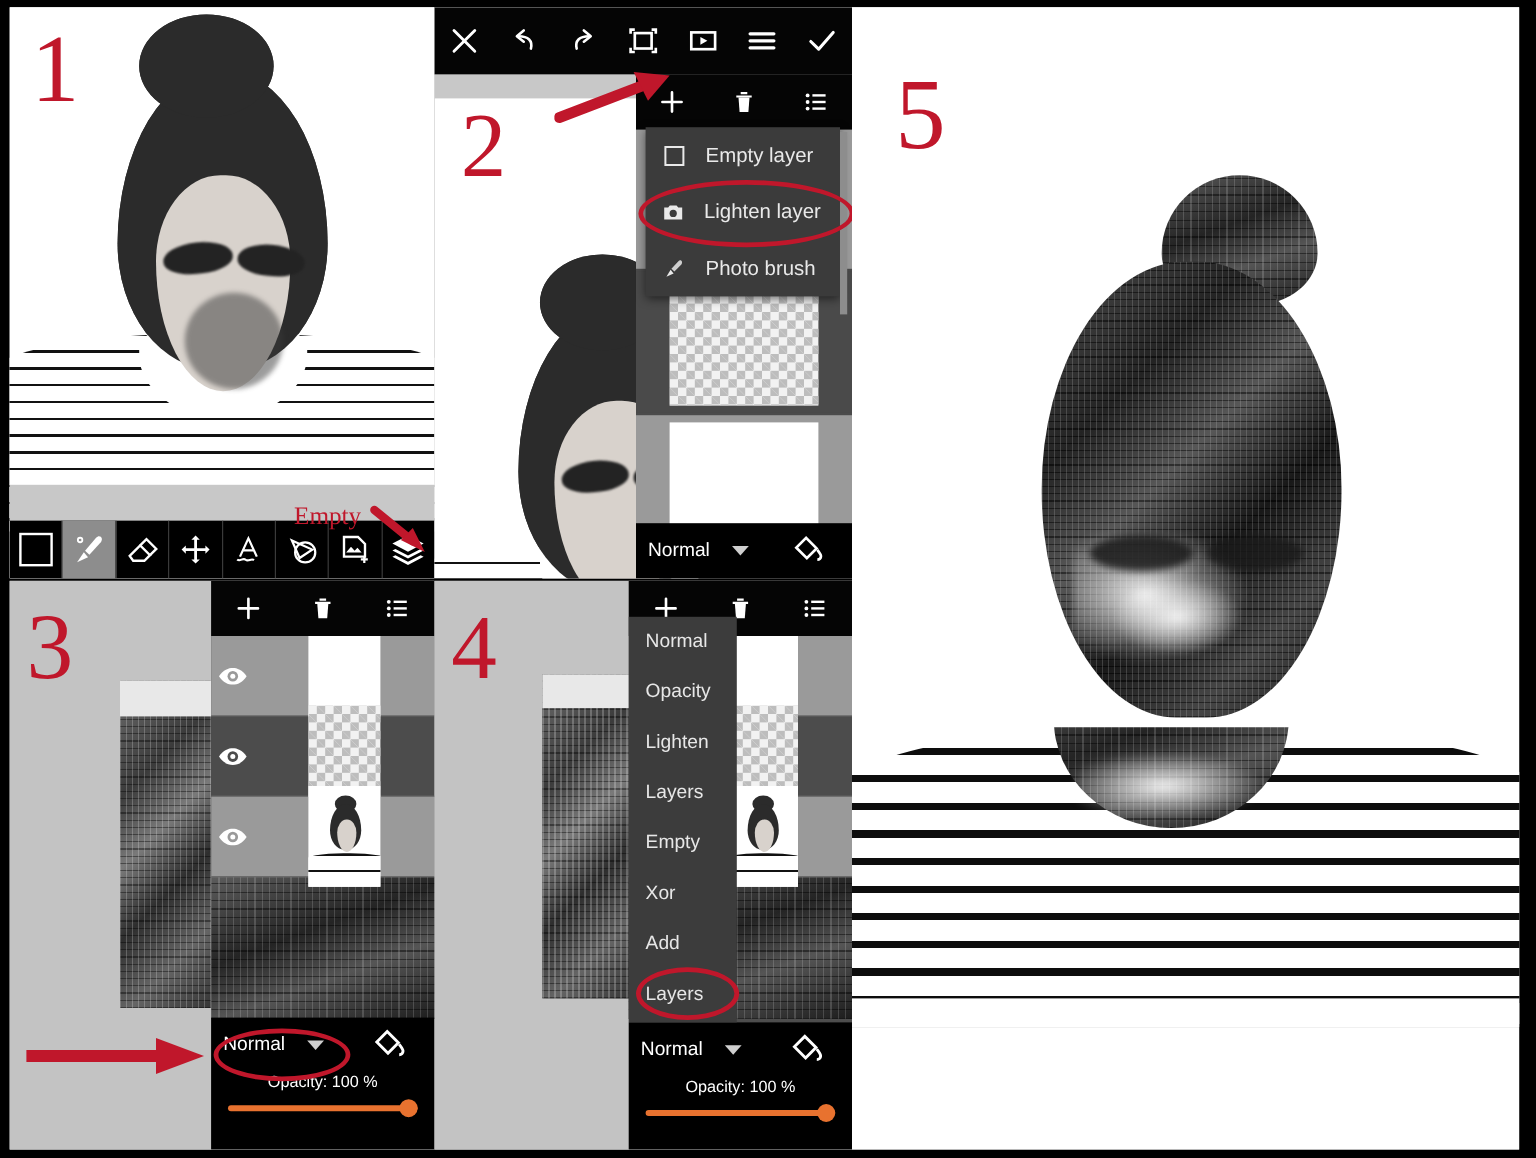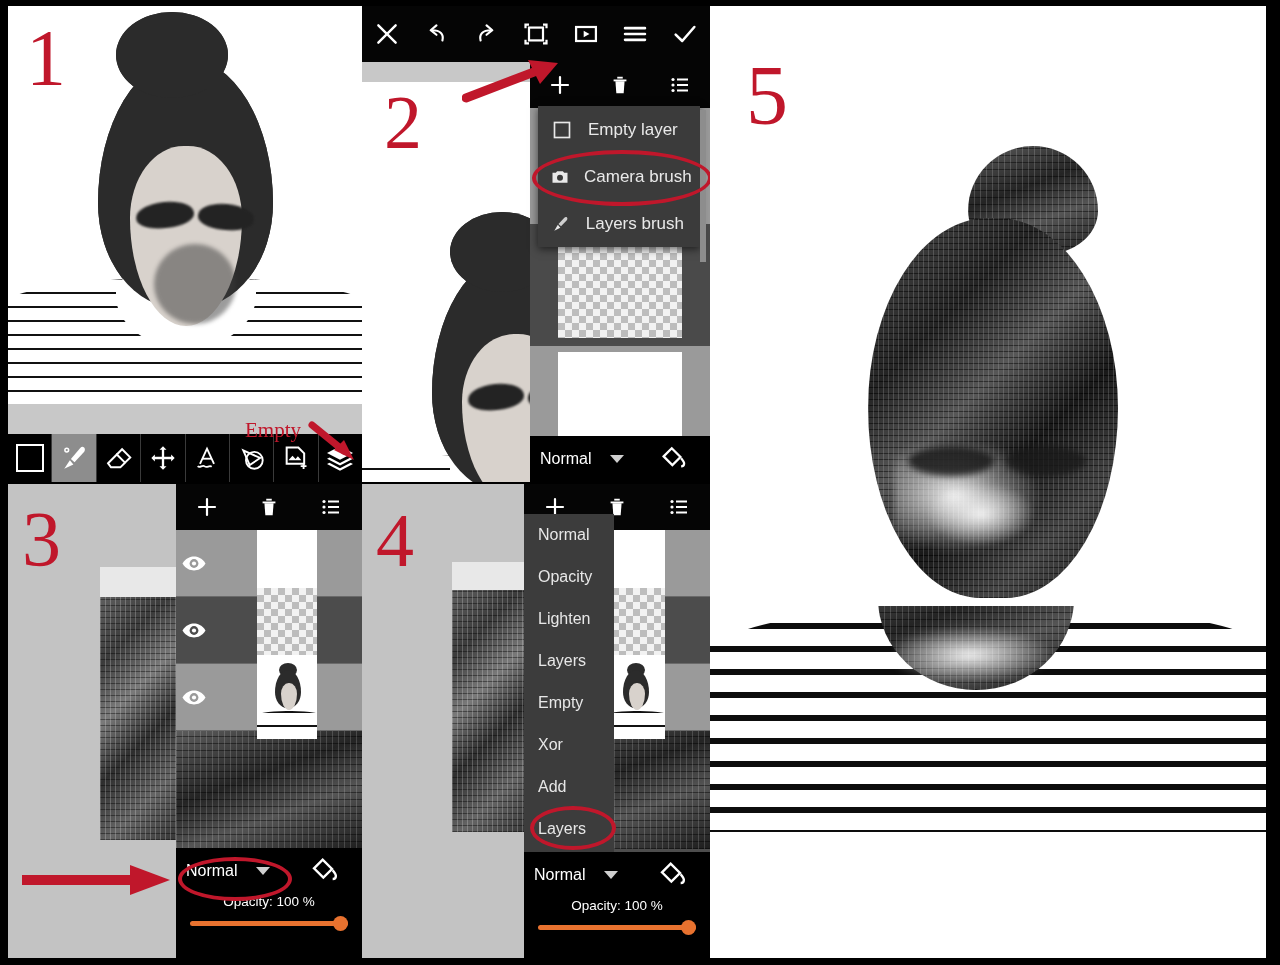--- a/index.html
+++ b/index.html
@@ -402,30 +402,30 @@
         </span>
         <span>Empty layer</span>
       </div>
       <div class="menu-item">
         <span class="ic">
           <svg width="20" height="20" viewBox="0 0 24 24">
             <path d="M3 7h4l1.6-2h6.8L17 7h4v12H3z" fill="#e9e9e9"></path>
             <circle cx="12" cy="13" r="3.6" fill="#3b3b3b"></circle>
           </svg>
         </span>
-        <span>Camera brush</span>
+        <span>Lighten layer</span>
       </div>
       <div class="menu-item">
         <span class="ic">
           <svg width="20" height="20" viewBox="0 0 24 24">
             <path d="M19 4c-1-.9-2.2-.4-3 .5L9 12l3 2.8 7-7.2c.8-.9 1-2.7 0-3.6z" fill="#cfcfcf"></path>
             <path d="M8.2 13 4 20l7.2-3.4z" fill="#e9e9e9"></path>
           </svg>
         </span>
-        <span>Layers brush</span>
+        <span>Photo brush</span>
       </div>
     </div>
 
     <div style="position:absolute;right:4px;top:104px;width:6px;height:152px;background:#8d8d8d;z-index:31;"></div>
 
     <div class="blendbar" style="left:168px; right:0; bottom:0;">
       <div class="blendrow">
         <span class="blendlabel">Normal</span>
         <span class="caret"></span>
         <span class="bucket">

